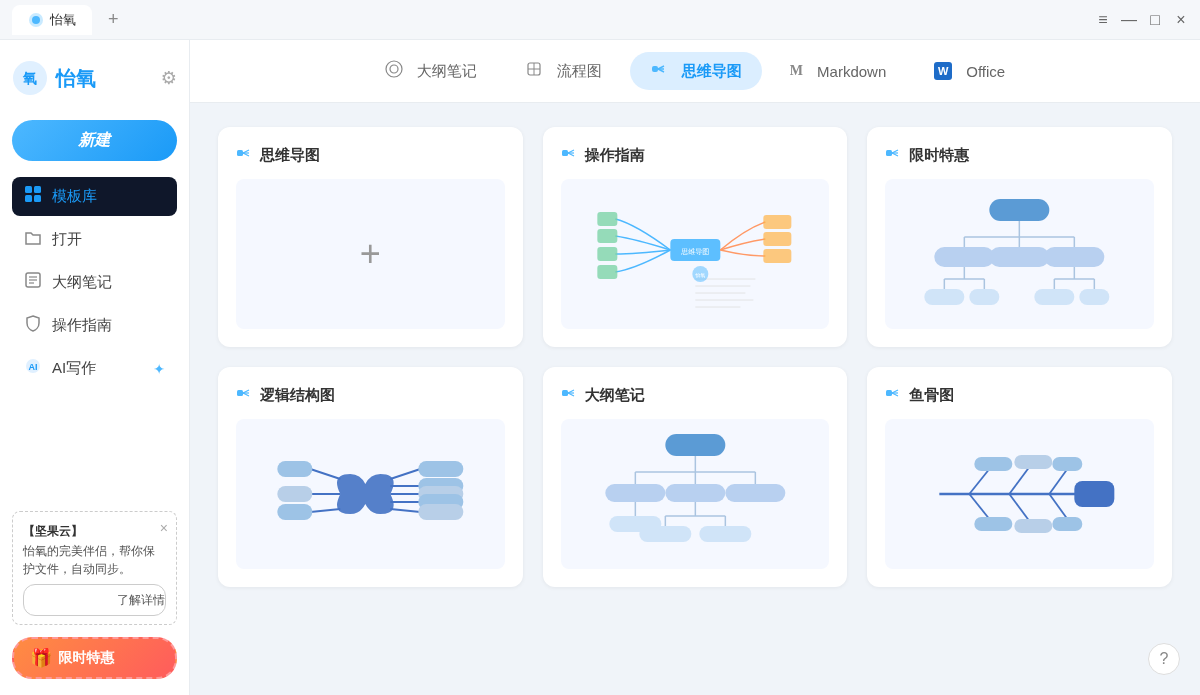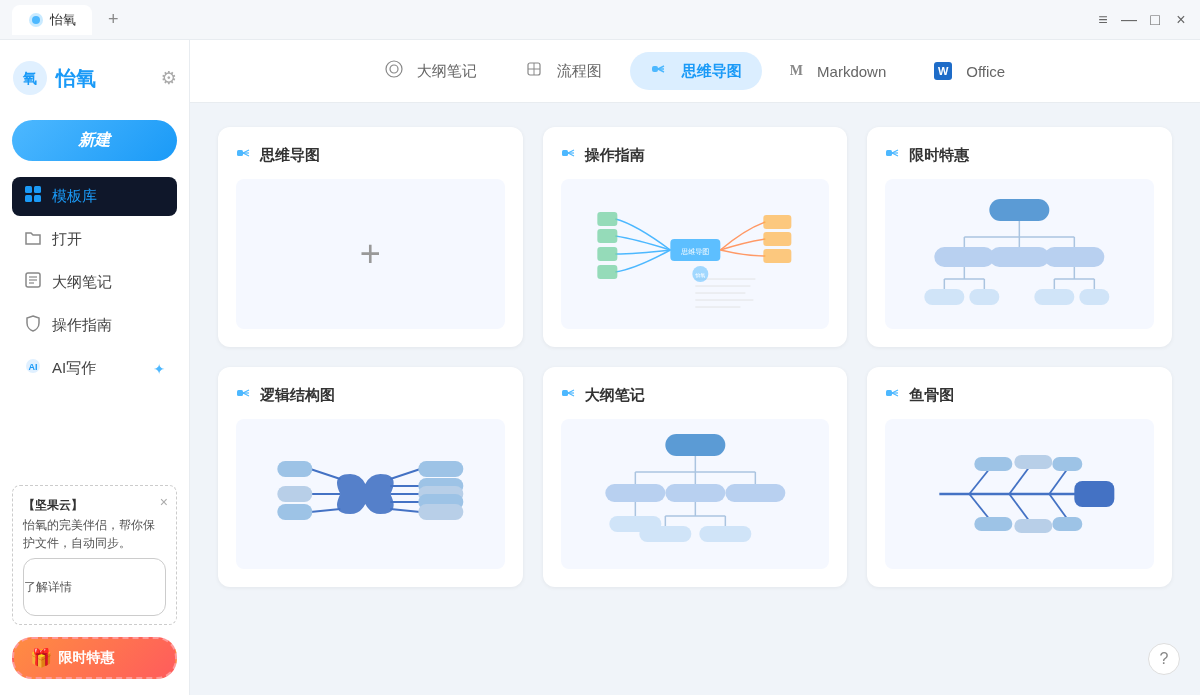--- a/index.html
+++ b/index.html
@@ -30,21 +30,21 @@
     .menu-item.active { background: #0f172a; color: #1a9af7; padding-left: 12px; }
     .menu-item .menu-icon { font-size: 18px; color: #ef4444; }
     .menu-item.active .menu-icon { color: #1a9af7; }
     .menu-item-label { font-size: 15px; }
     .ai-icon-extra { margin-left: auto; }
 
     
     .cloud-promo { border: 1px dashed #ccc; border-radius: 8px; padding: 10px 10px 8px; margin-bottom: 12px; position: relative; font-size: 12px; color: #555; line-height: 1.5; }
     .cloud-promo-title { font-weight: 700; color: #333; margin-bottom: 2px; }
     .cloud-close { position: absolute; top: 6px; right: 8px; color: #aaa; cursor: pointer; font-size: 14px; }
-    .cloud-link { display: block; margin-top: 6px; text-align: left; border: 1px solid #ccc; border-radius: 12px; padding: 19px 0; color: #555; font-size: 12px; cursor: pointer; }
+    .cloud-link { display: block; margin-top: 6px; text-align: right; border: 1px solid #ccc; border-radius: 12px; padding: 6px 0; color: #555; font-size: 12px; cursor: pointer; }
 
     
     .promo-btn { background: linear-gradient(135deg, #ff8c42, #ff5c5c); color: #fff; border: 2px dashed #ff9999; border-radius: 20px; padding: 8px 16px; font-size: 14px; font-weight: 700; cursor: pointer; display: flex; align-items: center; gap: 6px; }
     .gift-icon { font-size: 18px; }
 
     
     .content { flex: 1; display: flex; flex-direction: column; overflow: hidden; }
 
     
     .top-nav { background: #fff; display: flex; align-items: center; justify-content: center; gap: 8px; padding: 12px 20px; border-bottom: 1px solid #e8ecf0; }

